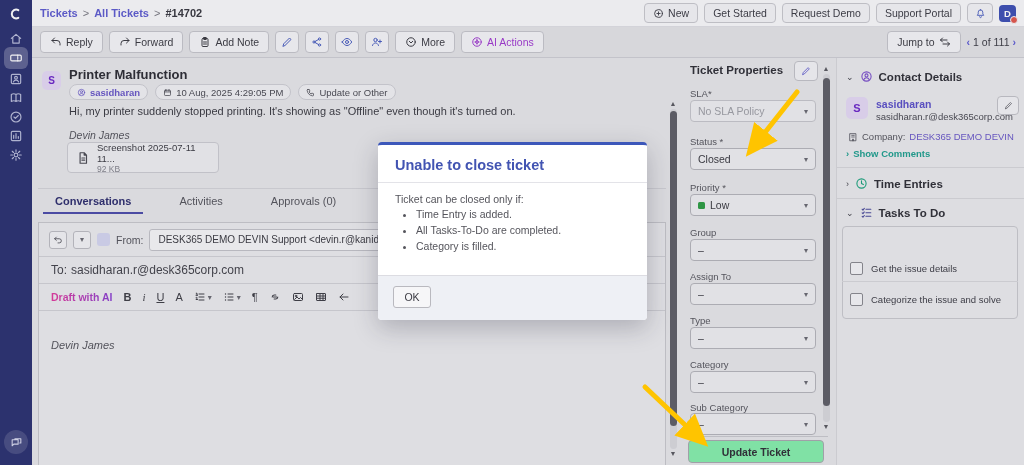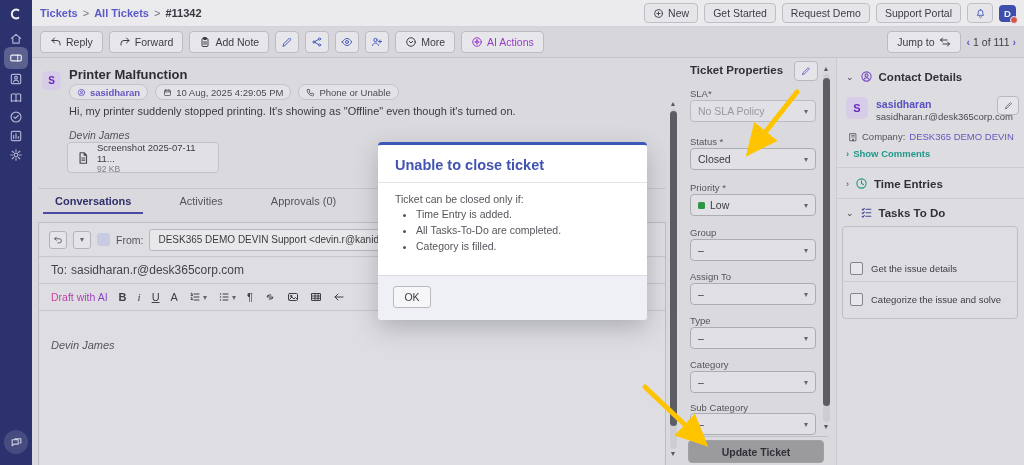--- a/index.html
+++ b/index.html
@@ -77,21 +77,21 @@
             display:inline-flex;align-items:center;justify-content:center;font-size:8px;}
   .mini-btn svg{width:10px;height:10px;}
   .mini-badge{width:13px;height:13px;border-radius:3px;background:#d5d6f0;}
   .c-label{font-size:10.5px;color:#55555c;}
   .from-select{height:20px;background:#f7f7f8;border:1px solid #c3c3c8;border-radius:3px;display:inline-flex;
                align-items:center;gap:8px;padding:0 8px;font-size:10px;color:#3a3a40;max-width:260px;overflow:hidden;white-space:nowrap;}
   .caret{font-size:8px;color:#6a6a72;}
   .c-to{height:26px;border-bottom:1px solid #d2d2d6;display:flex;align-items:center;gap:4px;padding:0 12px;
         font-size:12px;color:#44444b;}
   .c-tools{height:26px;border-bottom:1px solid #d2d2d6;display:flex;align-items:center;gap:11px;padding:0 12px;}
-  .ai-grad{font-size:10.5px;font-weight:normal;background:linear-gradient(90deg,#e23a9d,#8b3fd1);
+  .ai-grad{font-size:10.5px;font-weight:bold;background:linear-gradient(90deg,#e23a9d,#8b3fd1);
            -webkit-background-clip:text;background-clip:text;color:transparent;}
   .tb{font-size:11px;color:#3e3e45;display:inline-flex;align-items:center;gap:2px;}
   .tb svg{width:12px;height:12px;}
   .tb.bold{font-weight:bold;}
   .tb.italic{font-style:italic;font-family:"Liberation Serif",serif;}
   .tb.under{text-decoration:underline;}
   .c-body-sig{margin:28px 0 0 12px;font-size:11px;font-style:italic;color:#55555c;}
 
   
   .sb{position:absolute;width:10px;display:flex;flex-direction:column;align-items:center;z-index:6;}
@@ -105,21 +105,21 @@
               color:#5a55cc;display:flex;align-items:center;justify-content:center;}
   .props-edit svg{width:10px;height:10px;}
   .p-label{position:absolute;left:690px;font-size:9.5px;color:#55555c;}
   .p-select{position:absolute;left:690px;width:126px;height:22px;border:1px solid #b6b6bb;border-radius:4px;background:#efeff1;
             display:flex;align-items:center;justify-content:space-between;padding:0 7px;box-sizing:border-box;
             font-size:10.5px;color:#3a3a40;}
   .p-select.muted{color:#9fa0a6;border-color:#c6c6cb;}
   .p-select .val{display:flex;align-items:center;gap:5px;}
   .swatch{width:7px;height:7px;border-radius:1.5px;background:#2e9e44;}
   .update-row{left:680px;top:436px;width:148px;height:29px;border-top:1px solid #c9c9ce;background:#e8e8ea;}
-  .update-btn{left:688px;top:440px;width:134px;height:21px;background:#a3a3a3;border:1px solid #a9a9af;border-radius:4px;
+  .update-btn{left:688px;top:440px;width:134px;height:21px;background:#86efac;border:1px solid #a9a9af;border-radius:4px;
               font-size:10.5px;font-weight:bold;color:#2f2f36;display:flex;align-items:center;justify-content:center;}
 
   
   .rpanel{left:836px;top:58px;width:188px;height:407px;background:#ebebed;border-left:1px solid #d7d7db;}
   .sec-head{position:absolute;left:846px;display:flex;align-items:center;gap:6px;font-size:11.5px;font-weight:bold;color:#2f2f36;}
   .sec-head .chev{font-size:9px;color:#44444b;font-weight:normal;}
   .sec-head svg{width:13px;height:13px;}
   .r-div{position:absolute;left:836px;width:188px;height:1px;background:#d7d7db;}
   .c-avatar{left:846px;top:97px;width:22px;height:22px;border-radius:5px;background:#e5daf5;color:#6d28c9;
             font-weight:bold;font-size:11px;display:flex;align-items:center;justify-content:center;}
@@ -350,21 +350,21 @@
         </svg>
       </div>
   </aside>
 
   <header class="abs topbar">
     <div class="crumbs">
       <span class="crumb-link">Tickets</span>
       <span>&gt;</span>
       <span class="crumb-link">All Tickets</span>
       <span>&gt;</span>
-      <span class="crumb-cur">#11342</span>
+      <span class="crumb-cur">#14702</span>
     </div>
     <div class="top-actions">
       <span class="btn">
           <svg class="ic">
             <use href="#i-pluscircle"></use>
           </svg>
           <span>New</span>
         </span>
       <span class="btn">
           <span>Get Started</span>
@@ -469,21 +469,21 @@
     <span class="chip">
         <svg class="ic">
           <use href="#i-calendar"></use>
         </svg>
         <span>10 Aug, 2025 4:29:05 PM</span>
       </span>
     <span class="chip">
         <svg class="ic">
           <use href="#i-phone"></use>
         </svg>
-        <span>Phone or Unable</span>
+        <span>Update or Other</span>
       </span>
   </div>
   <div class="abs tk-msg">Hi, my printer suddenly stopped printing. It's showing as "Offline" even though it's turned on.</div>
   <div class="abs tk-sig">Devin James</div>
   <div class="abs attach">
     <svg class="ic">
         <use href="#i-file"></use>
       </svg>
     <span>
       <div class="a-name">Screenshot 2025-07-11 11...</div>

